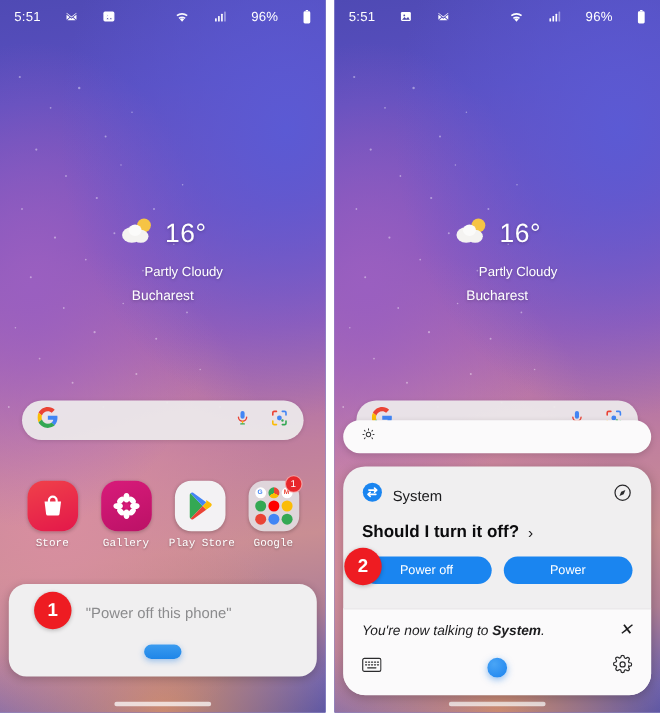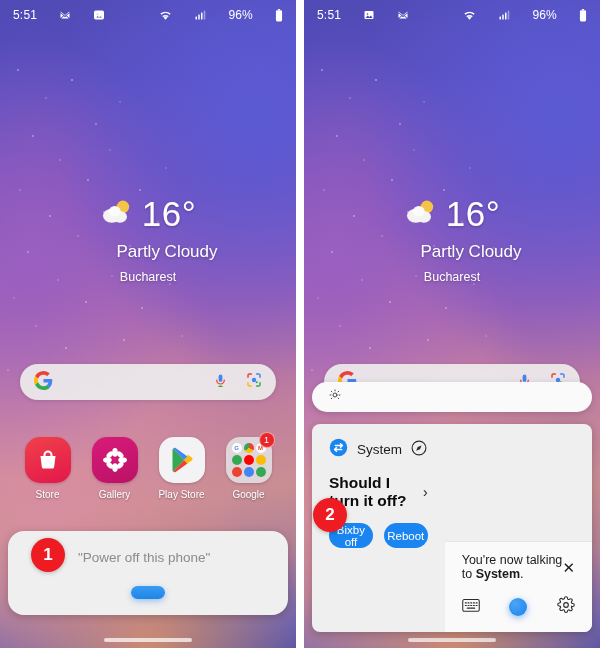--- a/index.html
+++ b/index.html
@@ -75,22 +75,22 @@
   .sb-right { font-size:12px; }
   .ic { display:inline-flex; align-items:center; }
 
   
   .weather {
     position:absolute; top:196px; left:0; right:0;
     text-align:center; color:#fff; z-index:4;
     text-shadow: 0 1px 3px rgba(0,0,0,.25);
   }
   .w-row { display:flex; align-items:center; justify-content:center; gap:8px; }
-  .w-temp { font-size:35px; font-weight:400; line-height:1; letter-spacing:.5px; }
-  .w-desc { margin-top:11px; font-size:17px;padding-left:38px; }
+  .w-temp { font-size:24px; font-weight:400; line-height:1; letter-spacing:.5px; }
+  .w-desc { margin-top:11px; font-size:12px;padding-left:38px; }
   .w-city { margin-top:8px; font-size:12.5px; }
 
   
   .searchbar {
     position:absolute; left:20px; right:20px; top:364px; height:36px;
     background: rgba(237,235,236,.93);
     border-radius: 20px;
     display:flex; align-items:center; justify-content:space-between;
     padding: 0 14px;
     box-shadow: 0 1px 4px rgba(0,0,0,.13);
@@ -109,20 +109,21 @@
     width:46px; height:46px; margin:0 auto;
     border-radius: 15px;
     display:flex; align-items:center; justify-content:center;
     position:relative;
     box-shadow:0 1px 3px rgba(0,0,0,.18);
   }
   .app-label {
     margin-top:6px; font-size:10px; color:#fff;
     text-shadow:0 1px 2px rgba(0,0,0,.35);
     white-space:nowrap;
+    font-family:Liberation Mono, monospace;
   }
   .ico-store { background: linear-gradient(160deg,#f0414a,#e3174a); }
   .ico-gallery { background: linear-gradient(160deg,#d81b7a,#bb1166); }
   .ico-play { background: #f3f2f4; }
   .ico-folder { background: rgba(226,224,228,.88); border-radius:14px; }
   .folder-grid {
     width:40px;height:40px;display:grid;
     grid-template-columns:repeat(3,1fr);grid-template-rows:repeat(3,1fr);
     gap:2px; padding:3px;
   }
@@ -168,24 +169,24 @@
     background:#fbfafb; border-radius:16px;
     display:flex; align-items:center; gap:9px;
     padding: 0 16px;
     box-shadow:0 2px 7px rgba(0,0,0,.16);
     z-index:7;
   }
   .tip-text { font-size:11.5px; color:#1c1c1e; }
 
   .sheet {
     position:absolute; left:8px; right:8px; top:424px; bottom:16px;
-    background:#f0eff0; border-radius:8px;
+    background:#f0eff0; border-radius:20px;
     box-shadow:0 2px 10px rgba(0,0,0,.22);
     z-index:6; overflow:hidden;
-    display:flex; flex-direction:row;
+    display:flex; flex-direction:column;
   }
   .sheet-top { padding: 14px 17px 0 17px; }
   .sys-row { display:flex; align-items:center; justify-content:space-between; }
   .sys-left { display:flex; align-items:center; gap:9px; }
   .sys-name { font-size:13.5px; color:#1b1b1d; }
   .question {
     margin-top:13px; font-size:15.5px; font-weight:bold; color:#0b0b0d;
     display:flex; align-items:center; gap:8px;
   }
   .chev { font-size:14px; font-weight:400; color:#1b1b1d; }
@@ -195,21 +196,21 @@
     background:#1a85f0; color:#fff;
     font-size:11.5px; display:flex; align-items:center; justify-content:center;
     border:none; cursor:pointer;
     font-family:"Liberation Sans", sans-serif;
   }
   .sheet-bottom {
     margin-top:auto; background:#fbfafb;
     padding: 11px 17px 14px 17px;
     border-top:1px solid #e6e4e6;
   }
-  .talk-row { display:flex; align-items:center; justify-content:flex-start; }
+  .talk-row { display:flex; align-items:center; justify-content:space-between;font-style:italic; }
   .talk-text { font-size:12.5px; color:#1b1b1d; }
   .talk-text b { font-weight:bold; }
   .close-x { font-size:15px; color:#1b1b1d; cursor:pointer; line-height:1; }
   .ctrl-row {
     display:flex; align-items:center; justify-content:space-between;
     margin-top:15px;
   }
   .mic-dot {
     width:18px;height:18px;border-radius:50%;
     background: radial-gradient(circle at 35% 32%, #4aa5f5, #1a82ef);
@@ -651,22 +652,22 @@
               <circle cx="12" cy="12" r="9.2"></circle>
               <path d="M15.4 8.6l-2.1 5.1-5.1 2.1 2.1-5.1 5.1-2.1z" fill="#2b2b2d" stroke="none"></path>
             </svg>
           </span>
         </div>
         <div class="question">
           <span>Should I turn it off?</span>
           <span class="chev">›</span>
         </div>
         <div class="btn-row">
-          <button class="btn">Bixby off</button>
-          <button class="btn">Reboot</button>
+          <button class="btn">Power off</button>
+          <button class="btn">Power</button>
         </div>
       </div>
 
       <div class="sheet-bottom">
         <div class="talk-row">
           <div class="talk-text"><span>You're now talking to </span><b>System</b><span>.</span></div>
           <span class="close-x">✕</span>
         </div>
         <div class="ctrl-row">
           <span>

